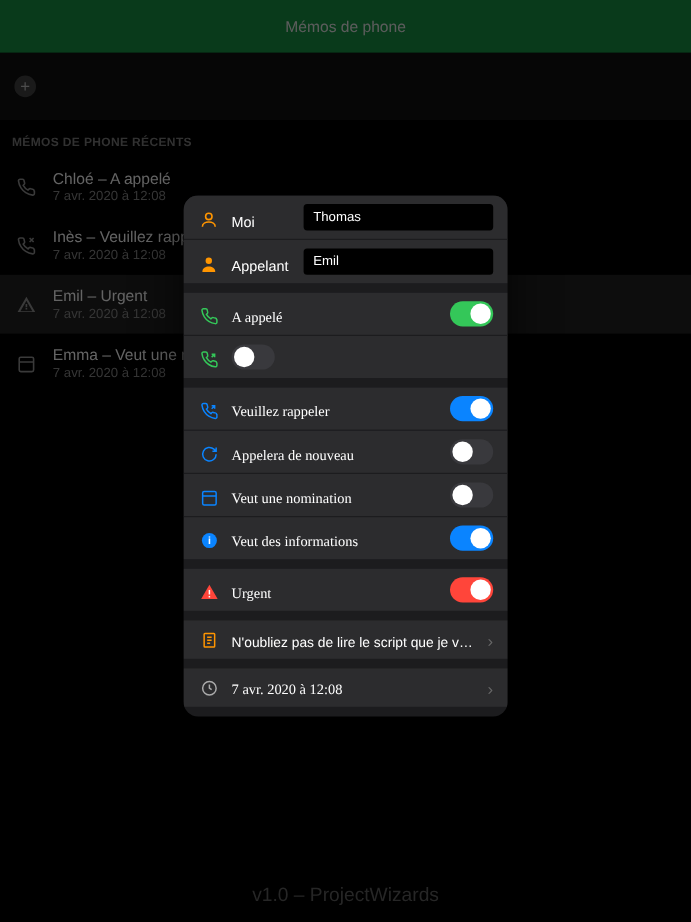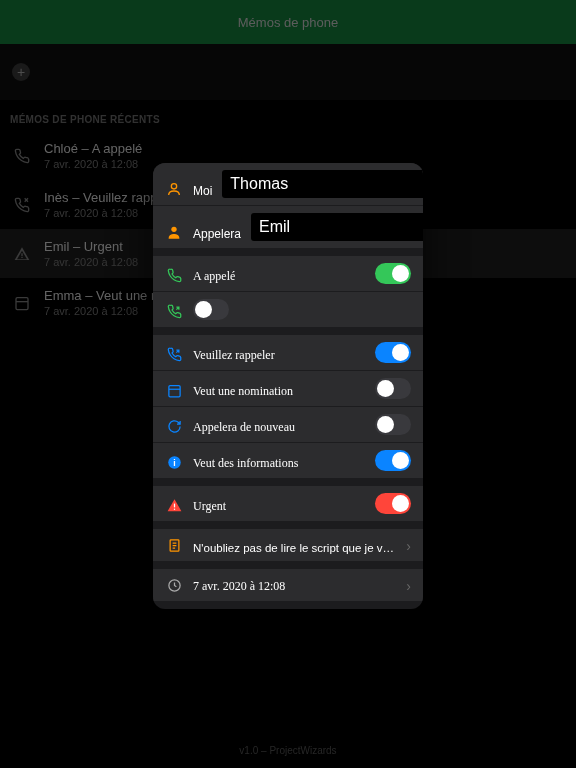--- a/index.html
+++ b/index.html
@@ -49,21 +49,21 @@
   .list-item.selected { background: #1e1e1e; }
   .list-icon {
     width: 20px; height: 20px;
     display: flex; align-items: center; justify-content: center;
     color: #808080;
   }
   .list-text .title { color: #ddd; font-size: 13px; }
   .list-text .sub { color: #777; font-size: 11px; margin-top: 2px; }
   .footer {
     position: absolute; bottom: 12px; left: 0; right: 0;
-    text-align: center; color: #555; font-size: 10px;
+    text-align: center; color: #555; font-size: 16px;
   }
 
   
   .modal {
     position: absolute;
     left: 153px; top: 163px;
     width: 270px;
     background: #1c1c1e;
     border-radius: 12px;
     z-index: 10;
@@ -92,21 +92,21 @@
     display: flex; align-items: center; justify-content: center;
     flex-shrink: 0;
   }
   .row .label { flex: 1; color: #fff; font-size: 12px; font-family: Liberation Serif, serif; }
   .row input[type=text] {
     flex: 1;
     background: #000;
     border: none;
     color: #fff;
     padding: 5px 8px;
-    font-size: 16px;
+    font-size: 11px;
     border-radius: 3px;
   }
   .field-label { width: 52px; color: #fff; font-size: 12px; }
   .toggle {
     width: 36px; height: 21px; border-radius: 11px;
     background: #39393d; position: relative;
     flex-shrink: 0;
   }
   .toggle::after {
     content: ""; position: absolute;
@@ -207,21 +207,21 @@
       <span class="field-label">Moi</span>
       <input type="text" value="Thomas" style="">
     </div>
     <div class="row">
       <span class="icon">
         <svg width="16" height="16" viewBox="0 0 24 24" fill="#ff9500">
             <circle cx="12" cy="8" r="4"></circle>
             <path d="M4 21c0-4 4-6 8-6s8 2 8 6v1H4v-1z"></path>
           </svg>
       </span>
-      <span class="field-label">Appelera</span>
+      <span class="field-label">Appelant</span>
       <input type="text" value="Emil" style="">
     </div>
   </div>
 
   <div class="group">
     <div class="row">
       <span class="icon">
         <svg width="15" height="15" viewBox="0 0 24 24" fill="none" stroke="#34c759" stroke-width="2">
             <path d="M22 16.9v3a2 2 0 0 1-2.2 2 19.8 19.8 0 0 1-8.6-3.1 19.5 19.5 0 0 1-6-6A19.8 19.8 0 0 1 2.1 4.2 2 2 0 0 1 4.1 2h3a2 2 0 0 1 2 1.7c.1.9.3 1.8.6 2.6a2 2 0 0 1-.5 2.1L8 9.6a16 16 0 0 0 6 6l1.2-1.2a2 2 0 0 1 2.1-.5c.8.3 1.7.5 2.6.6a2 2 0 0 1 1.7 2z"></path>
           </svg>
@@ -247,34 +247,34 @@
             <path d="M22 16.9v3a2 2 0 0 1-2.2 2 19.8 19.8 0 0 1-8.6-3.1 19.5 19.5 0 0 1-6-6A19.8 19.8 0 0 1 2.1 4.2 2 2 0 0 1 4.1 2h3a2 2 0 0 1 2 1.7c.1.9.3 1.8.6 2.6a2 2 0 0 1-.5 2.1L8 9.6a16 16 0 0 0 6 6l1.2-1.2a2 2 0 0 1 2.1-.5c.8.3 1.7.5 2.6.6a2 2 0 0 1 1.7 2z"></path>
             <path d="M15 9l4-4M15 5h4v4"></path>
           </svg>
       </span>
       <span class="label">Veuillez rappeler</span>
       <span class="toggle on-blue"></span>
     </div>
     <div class="row">
       <span class="icon">
         <svg width="15" height="15" viewBox="0 0 24 24" fill="none" stroke="#0a84ff" stroke-width="2">
+            <path d="M21 12a9 9 0 1 1-3-6.7L21 8M21 3v5h-5"></path>
+          </svg>
+      </span>
+      <span class="label">Appelera de nouveau</span>
+      <span class="toggle"></span>
+    </div>
+    <div class="row">
+      <span class="icon">
+        <svg width="15" height="15" viewBox="0 0 24 24" fill="none" stroke="#0a84ff" stroke-width="2">
             <rect x="3" y="4" width="18" height="18" rx="2"></rect>
             <line x1="3" y1="10" x2="21" y2="10"></line>
           </svg>
       </span>
       <span class="label">Veut une nomination</span>
-      <span class="toggle"></span>
-    </div>
-    <div class="row">
-      <span class="icon">
-        <svg width="15" height="15" viewBox="0 0 24 24" fill="none" stroke="#0a84ff" stroke-width="2">
-            <path d="M21 12a9 9 0 1 1-3-6.7L21 8M21 3v5h-5"></path>
-          </svg>
-      </span>
-      <span class="label">Appelera de nouveau</span>
       <span class="toggle"></span>
     </div>
     <div class="row">
       <span class="icon">
         <svg width="15" height="15" viewBox="0 0 24 24" fill="#0a84ff">
             <circle cx="12" cy="12" r="10"></circle>
             <text x="12" y="17" text-anchor="middle" fill="#fff" font-size="14" font-weight="bold">i</text>
           </svg>
       </span>
       <span class="label">Veut des informations</span>

